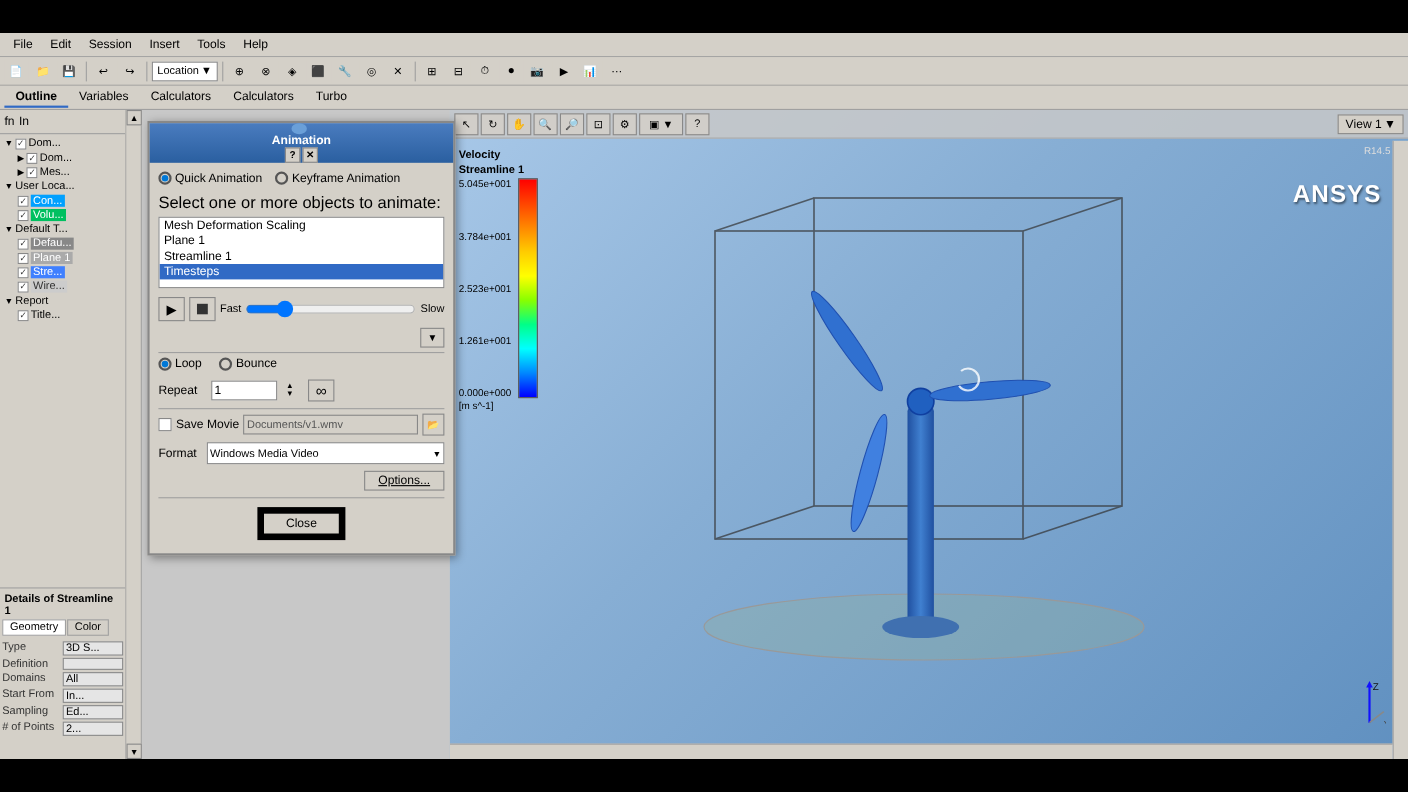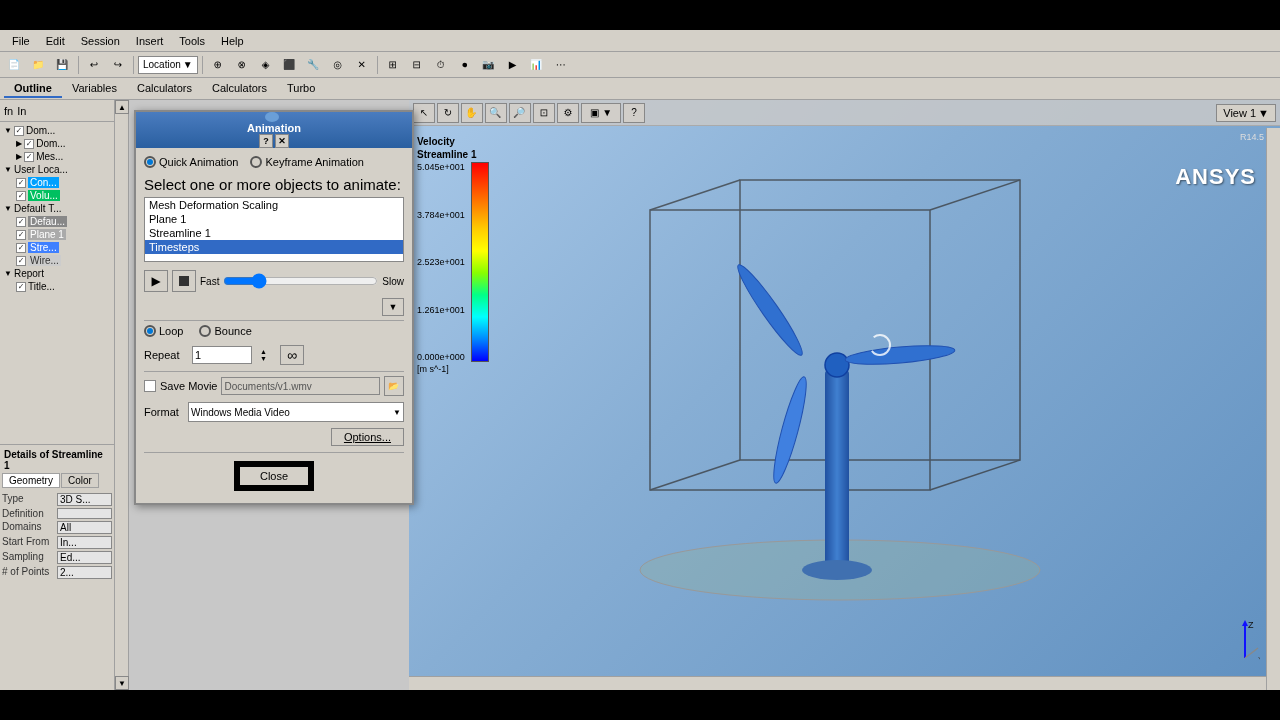--- a/index.html
+++ b/index.html
@@ -28,21 +28,21 @@
 
     
     .main-area { flex: 1; display: flex; overflow: hidden; }
 
     
     .left-panel { width: 115px; background: #d4d0c8; border-right: 1px solid #a0a0a0; display: flex; flex-direction: column; overflow: hidden; }
     .left-panel-header { height: 22px; background: #d4d0c8; border-bottom: 1px solid #a0a0a0; display: flex; align-items: center; padding: 0 4px; font-size: 11px; }
     .tree-area { flex: 1; overflow: auto; padding: 2px; }
     .tree-item { padding: 1px 2px; display: flex; align-items: center; font-size: 10px; gap: 2px; }
     .tree-indent { width: 10px; }
-    .detail-panel { height: 246px; border-top: 1px solid #a0a0a0; padding: 2px; overflow: hidden; }
+    .detail-panel { height: 156px; border-top: 1px solid #a0a0a0; padding: 2px; overflow: hidden; }
     .detail-header { font-size: 10px; font-weight: bold; padding: 2px; }
     .detail-tabs { display: flex; gap: 1px; margin-bottom: 2px; }
     .detail-tab { padding: 1px 6px; background: #d4d0c8; border: 1px solid #a0a0a0; font-size: 10px; cursor: pointer; }
     .detail-tab.active { background: #fff; }
     .detail-row { display: flex; font-size: 10px; padding: 1px 0; }
     .detail-label { width: 55px; color: #333; }
     .detail-value { flex: 1; background: #e5e5e5; border: 1px solid #888; padding: 0 2px; }
 
     
     .center-area { flex: 1; position: relative; background: #c8c8c8; }

